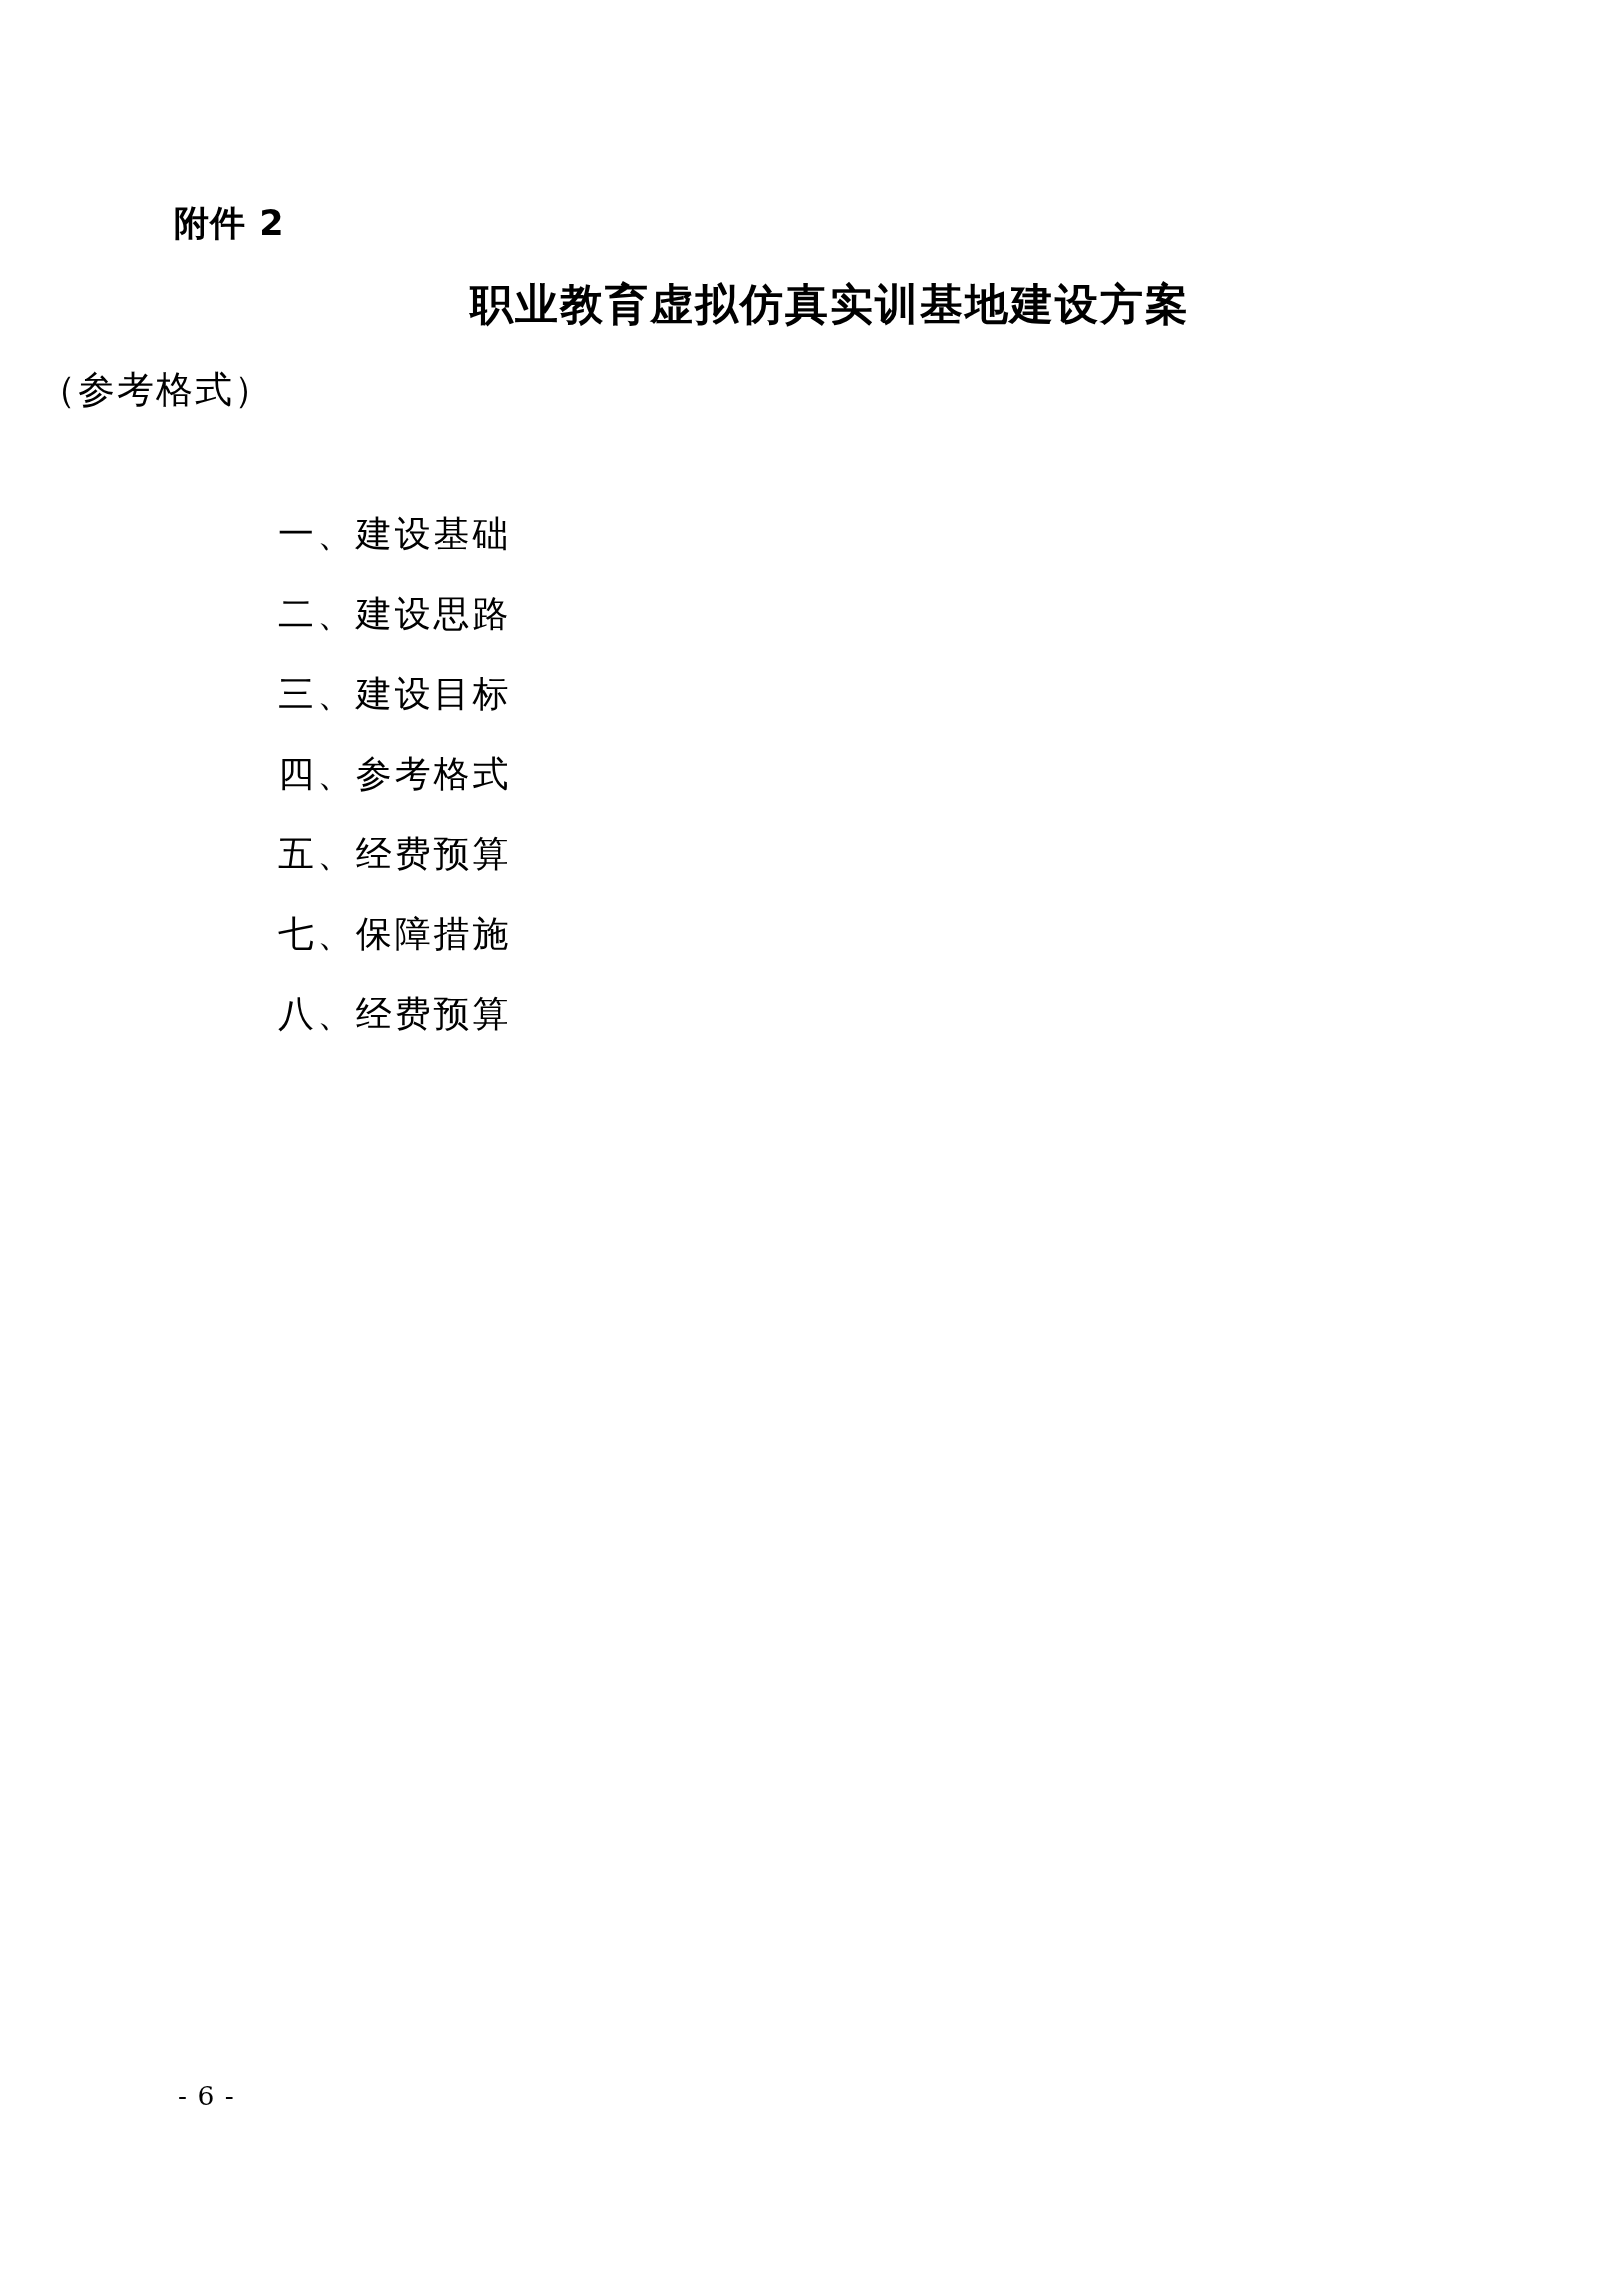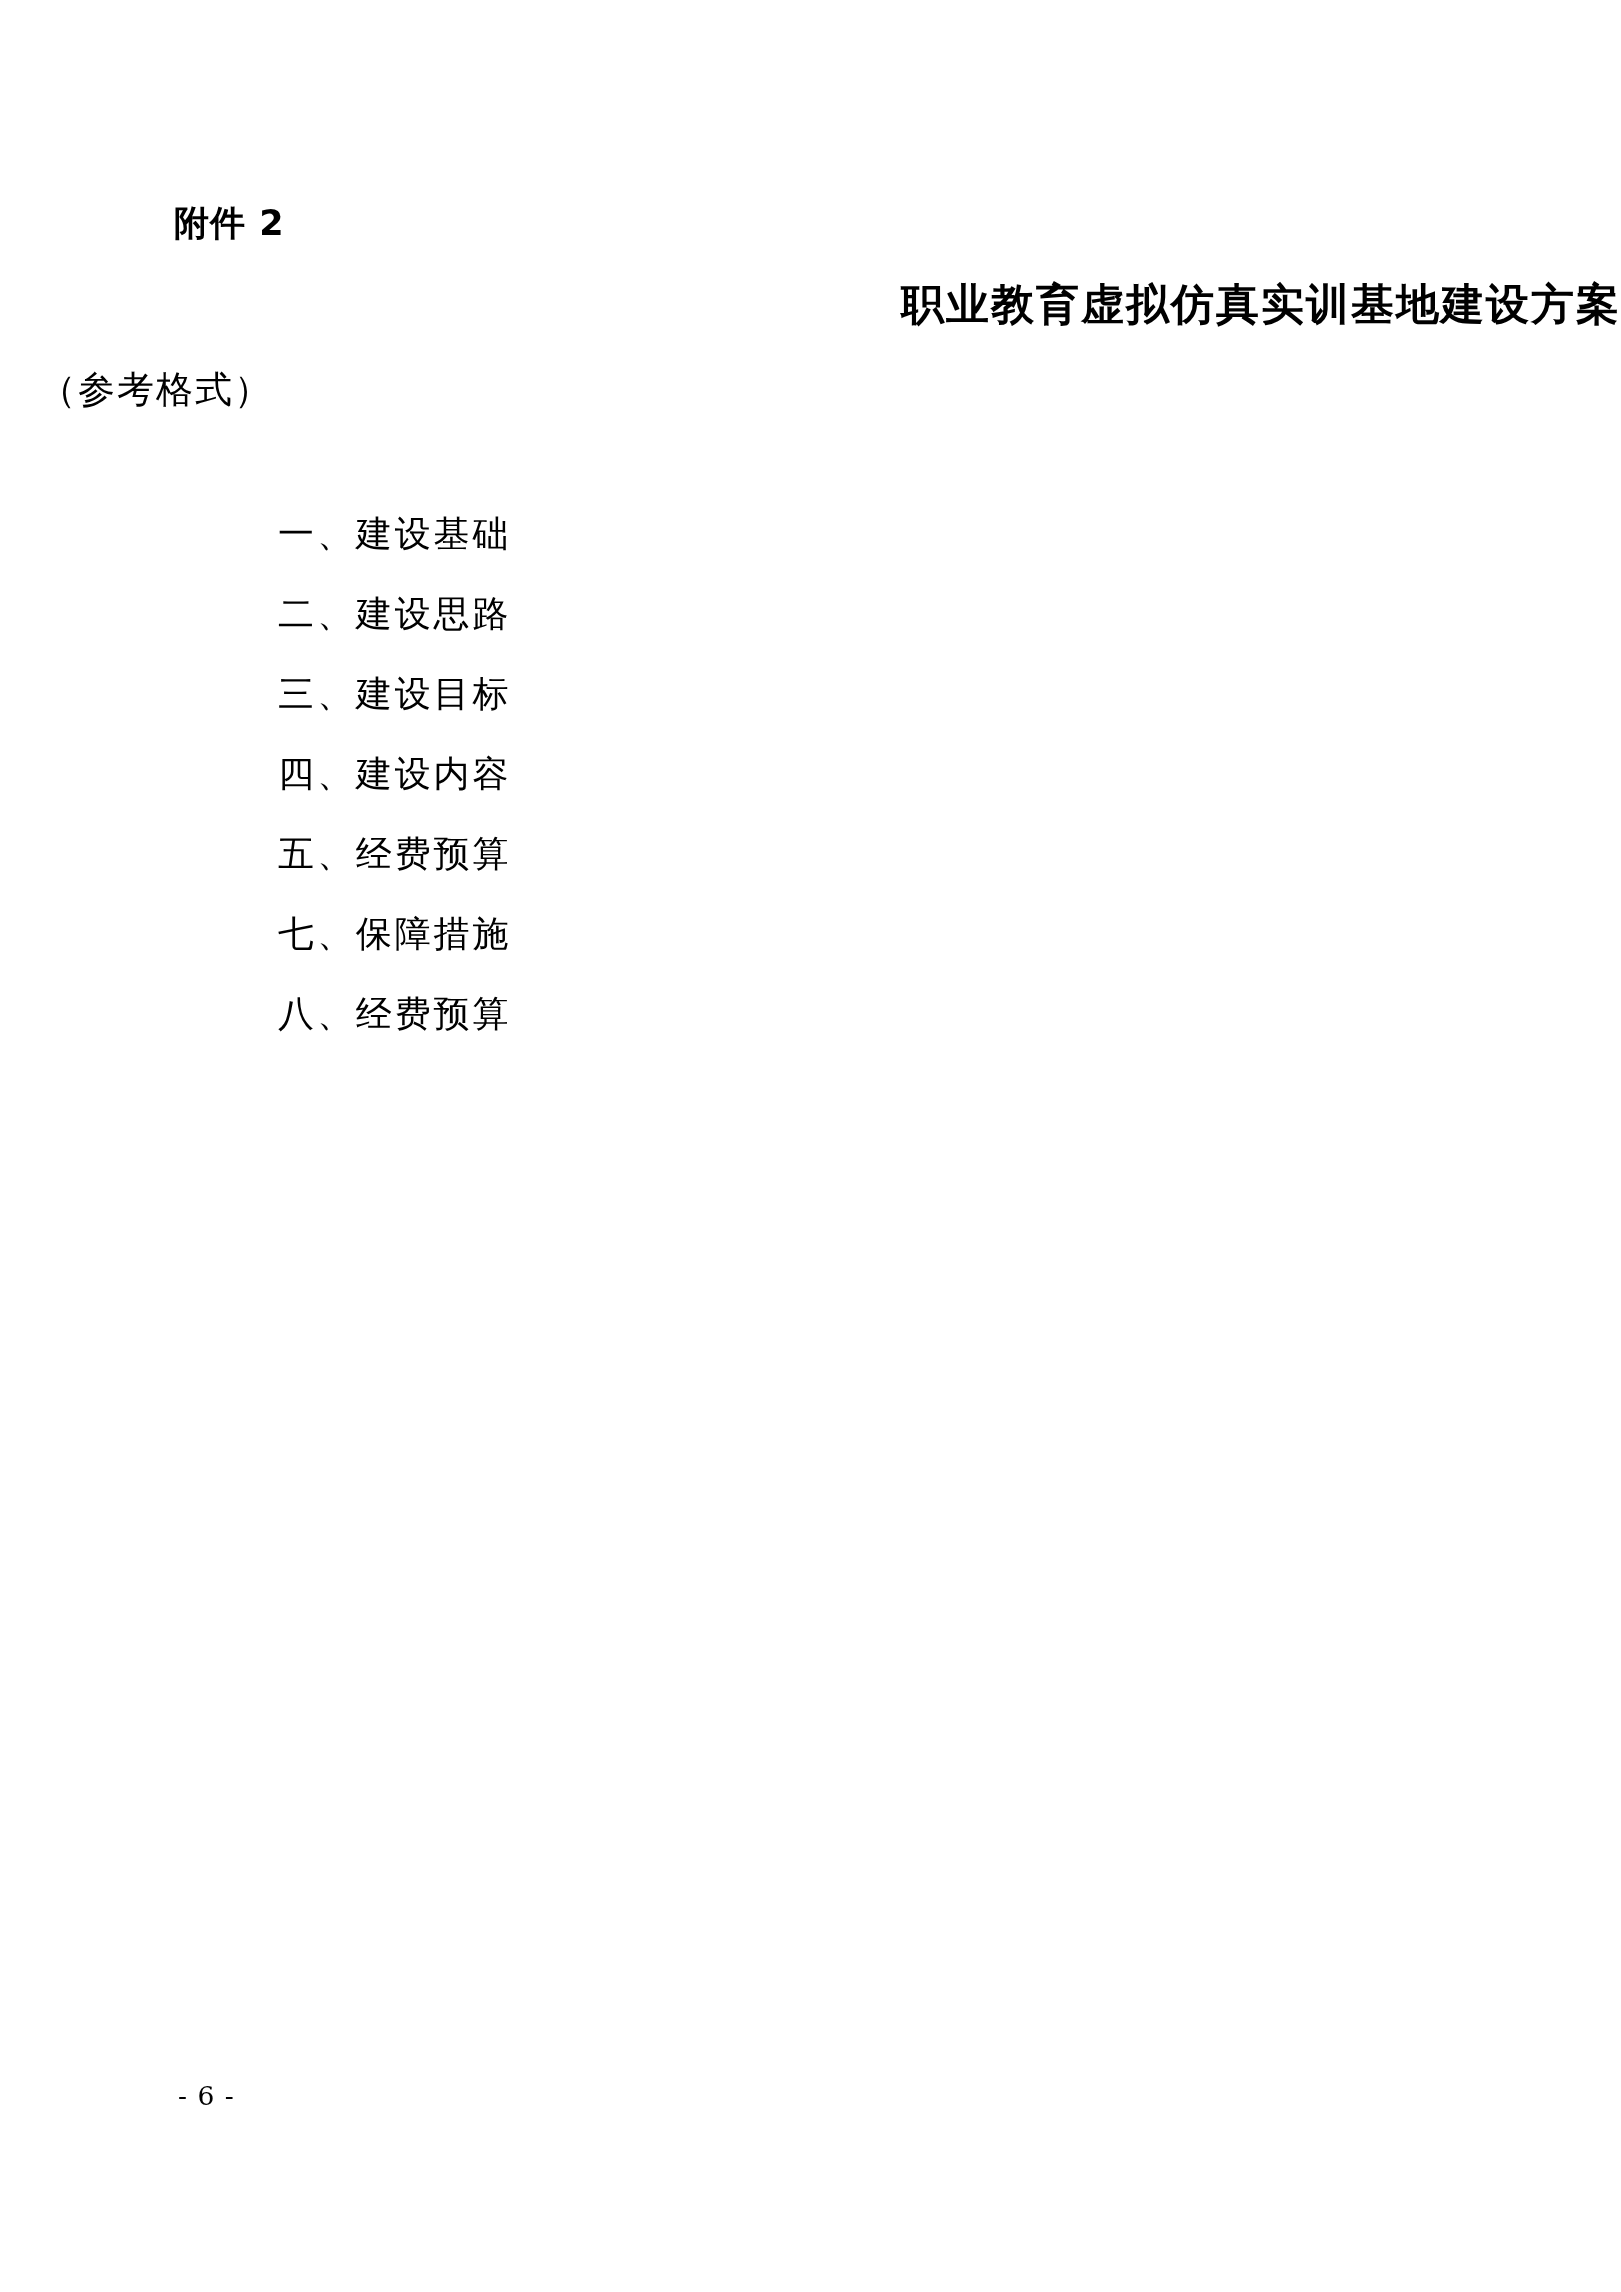--- a/index.html
+++ b/index.html
@@ -35,21 +35,21 @@
     line-height: 1.1;
     white-space: nowrap;
   }
 
   
   .doc-title {
     position: absolute;
     left: 0;
     right: 0;
     top: 279px;
-    text-align: right;
+    text-align: center;
     font-family: "DejaVu Serif", "Liberation Serif", serif;
     font-size: 43px;
     font-weight: 700;
     letter-spacing: 2px;
     line-height: 1.2;
     padding-left: 39px;
   }
 
   
   .doc-subtitle {
@@ -121,21 +121,21 @@
 
     <div class="outline-item">
       <span class="num">二</span><span class="sep">、</span><span class="label">建设思路</span>
     </div>
 
     <div class="outline-item">
       <span class="num">三</span><span class="sep">、</span><span class="label">建设目标</span>
     </div>
 
     <div class="outline-item">
-      <span class="num">四</span><span class="sep">、</span><span class="label">建设内容</span>
+      <span class="num">四</span><span class="sep">、</span><span class="label">参考格式</span>
     </div>
 
     <div class="outline-item">
       <span class="num">五</span><span class="sep">、</span><span class="label">经费预算</span>
     </div>
 
 
     <div class="outline-item">
       <span class="num">七</span><span class="sep">、</span><span class="label">保障措施</span>
     </div>

